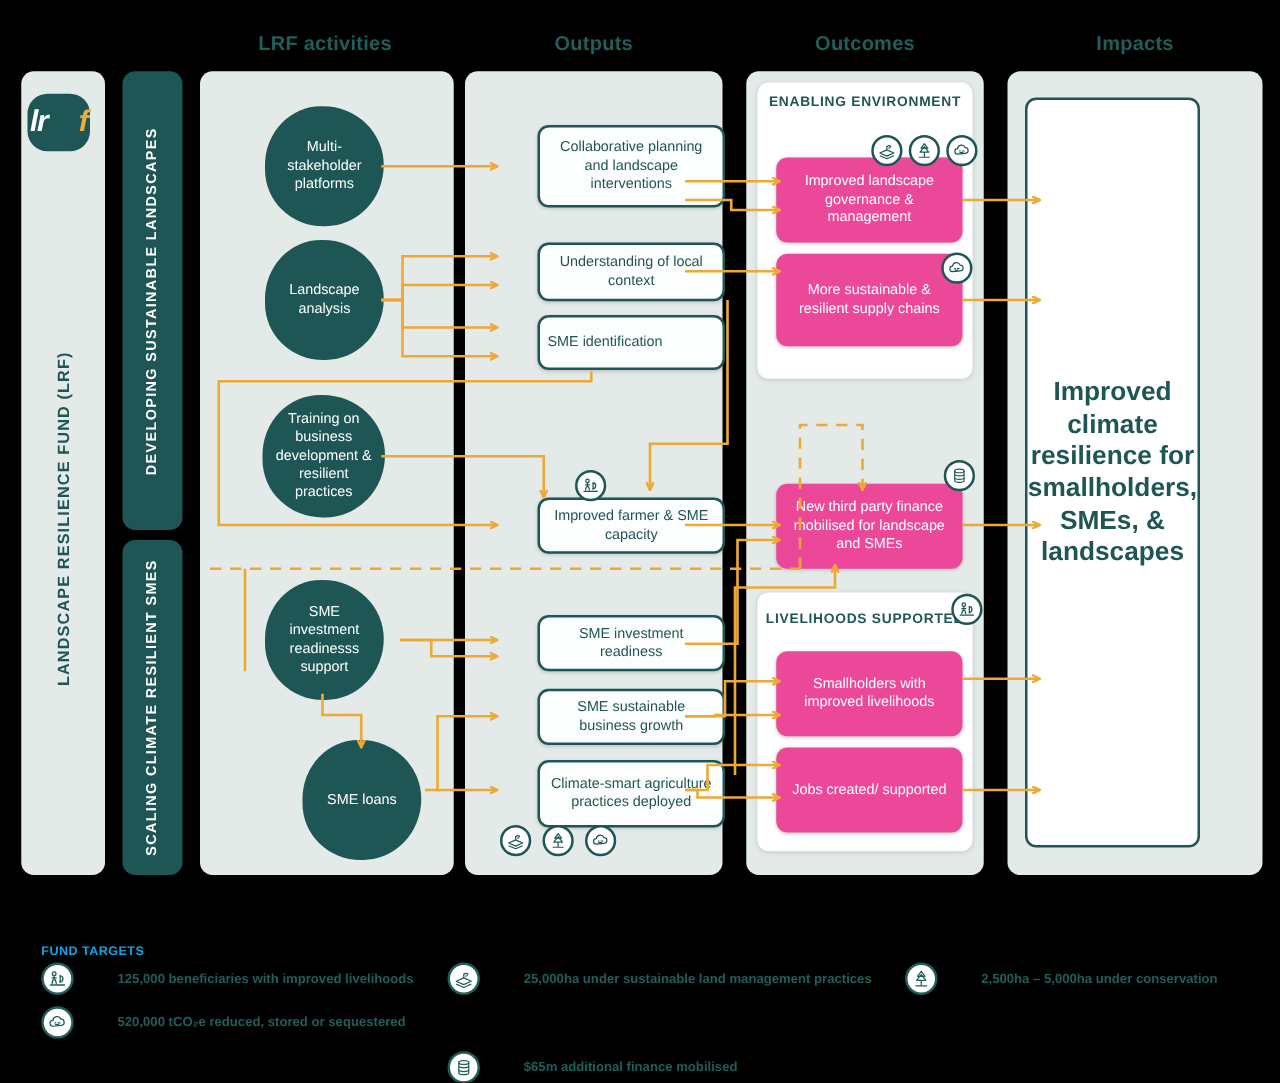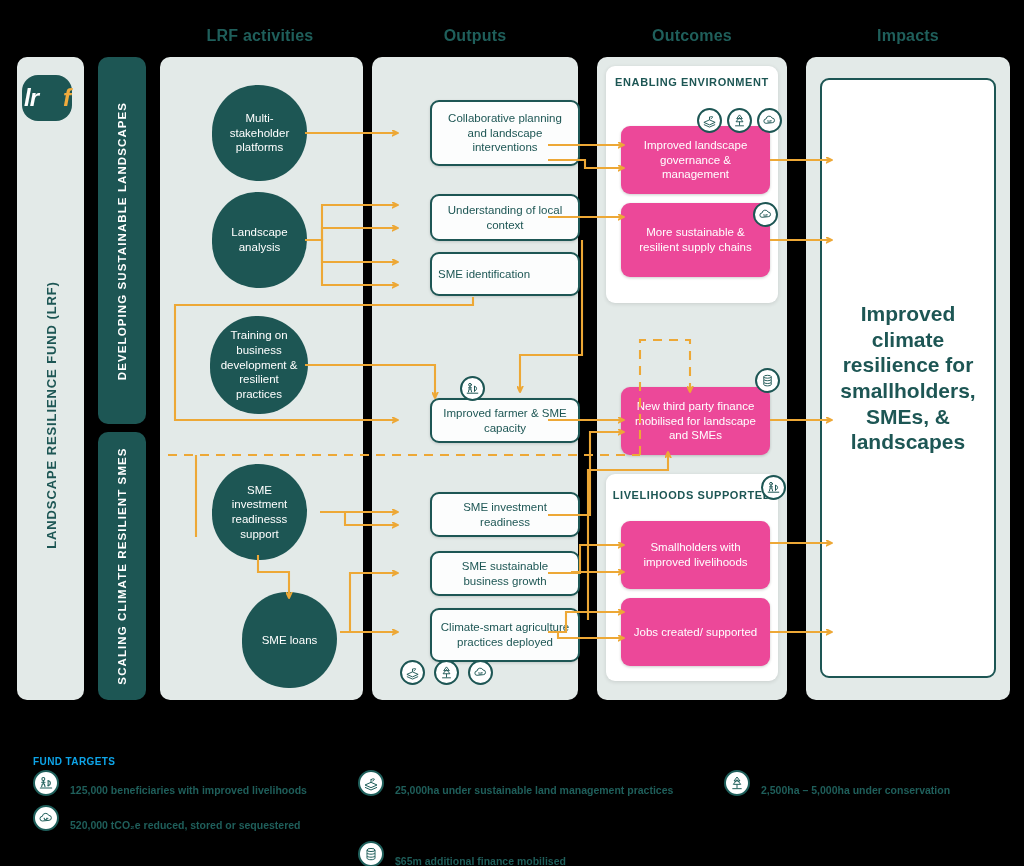--- a/index.html
+++ b/index.html
@@ -91,21 +91,21 @@
     z-index:6;
   }
   .badge svg{ width:15px; height:15px; display:block; }
 
   
   .f-title{
     position:absolute; color:#0ea5e9; font-size:10px; font-weight:700;
     letter-spacing:.4px;
     margin-top:20px;
   }
-  .f-item{ position:absolute; display:flex; align-items:flex-end; }
+  .f-item{ position:absolute; display:flex; align-items:center;gap:24px; }
   .f-ico{
     width:26px; height:26px; border-radius:50%;
     background:#fff; border:2px solid #1f5f5b;
     display:flex; align-items:center; justify-content:center; flex:0 0 auto;
   }
   .f-ico svg{ width:16px; height:16px; display:block; }
   .f-txt{
     margin-left:11px; color:#1f5f5b; font-size:10.5px; font-weight:700;
     white-space:nowrap;
   }
@@ -352,21 +352,21 @@
     </svg>
   </div>
 
   <div class="dbox" style="left:621px; top:521px; width:149px; height:68px;">
     <span>Smallholders with improved livelihoods</span>
   </div>
   <div class="dbox" style="left:621px; top:598px; width:149px; height:68px;">
     <span>Jobs created/ supported</span>
   </div>
 
-  <div class="impact" style="left:820px; top:78px; width:176px; height:600px;">
+  <div class="impact" style="left:820px; top:78px; width:140px; height:600px;">
     <span>Improved climate resilience for smallholders, SMEs, &amp; landscapes</span>
   </div>
 
   <div class="f-title" style="left:33px; top:736px;">FUND TARGETS</div>
 
   <div class="f-item" style="left:33px; top:770px;">
     <span class="f-ico">
       <svg viewBox="0 0 24 24" fill="none" stroke="#1f5f5b" stroke-width="1.6" stroke-linecap="round">
         <circle cx="8" cy="6" r="2.2"></circle>
           <path d="M8 8.5v5M5.5 11h5M6.5 13.5l-1 4M9.5 13.5l1 4"></path>

